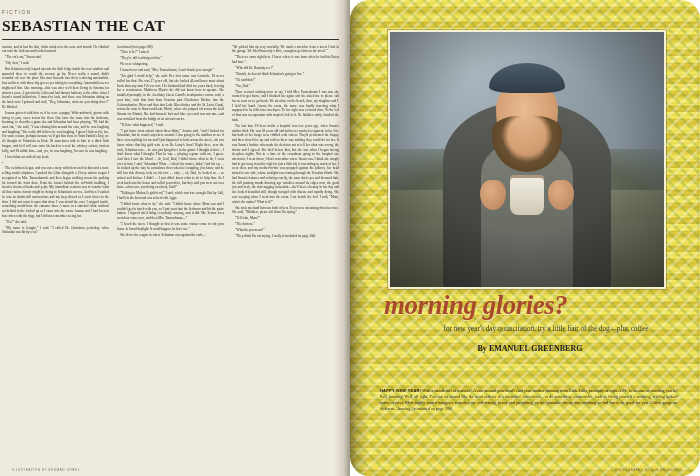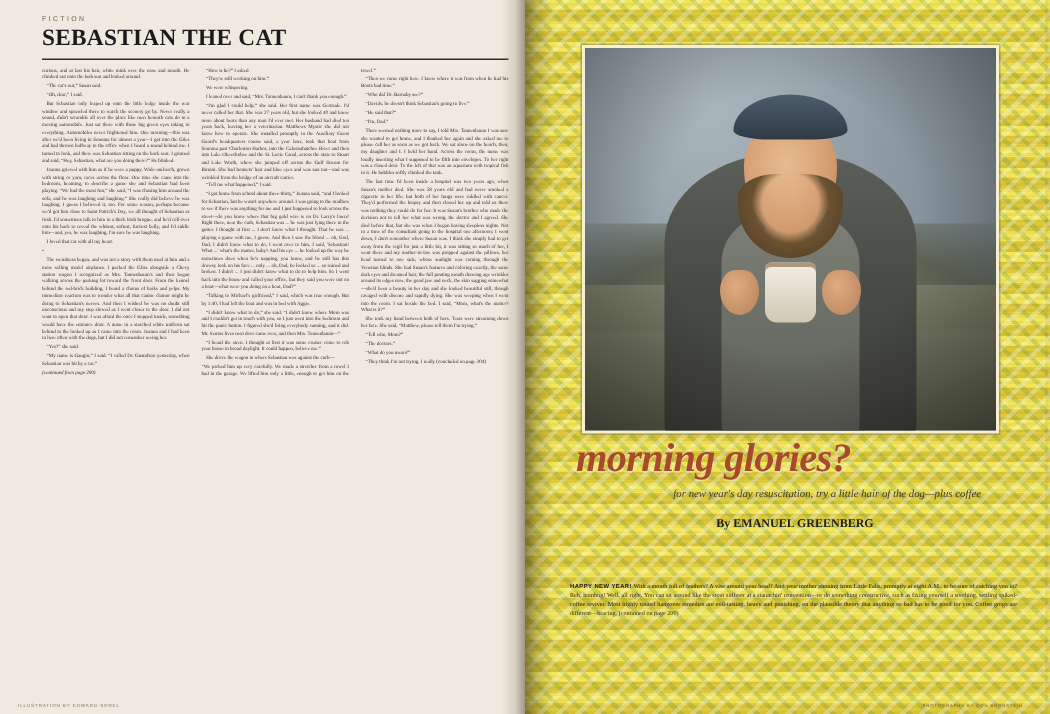--- a/index.html
+++ b/index.html
@@ -19,21 +19,21 @@
     height: 476px;
     display: flex;
   }
   
   .page-left {
     position: relative;
     width: 350px;
     height: 476px;
     background: #efeadf;
     box-sizing: border-box;
-    padding: 10px 11px 14px 28px;
+    padding: 10px 11px 14px 2px;
     overflow: hidden;
   }
   .page-left::after {
     content: "";
     position: absolute;
     top: 0; right: 0; bottom: 0;
     width: 16px;
     background: linear-gradient(to right, rgba(120,108,88,0) 0%, rgba(120,108,88,0.22) 60%, rgba(60,52,38,0.45) 100%);
     pointer-events: none;
   }
@@ -86,20 +86,21 @@
   }
 
   
   .page-right {
     position: relative;
     width: 350px;
     height: 476px;
     background: #e8d94a;
     box-sizing: border-box;
     overflow: hidden;
+    border-radius: 20px;
   }
   .zigzag {
     position: absolute;
     inset: 0;
     background:
       repeating-linear-gradient(135deg,
         rgba(255,255,255,0.30) 0px, rgba(255,255,255,0.30) 3px,
         rgba(0,0,0,0) 3px, rgba(0,0,0,0) 9px),
       repeating-linear-gradient(45deg,
         rgba(120,160,60,0.28) 0px, rgba(120,160,60,0.28) 3px,
@@ -243,29 +244,28 @@
     font-style: italic;
     font-weight: bold;
     font-size: 27px;
     line-height: 1;
     color: #a8492b;
     letter-spacing: -0.5px;
     text-shadow: 0 1px 0 rgba(255,255,255,.35);
   }
   .deck {
     position: absolute;
-    left: 48px;
+    left: 68px;
     top: 325px;
     width: 256px;
     z-index: 4;
     font-family: "Liberation Serif", serif;
-    font-style: italic;
     font-size: 7.2px;
     color: #3c3a2d;
-    text-align: right;
+    text-align: center;
     line-height: 1.25;
   }
   .byline {
     position: absolute;
     left: 52px;
     top: 344px;
     width: 256px;
     z-index: 4;
     text-align: center;
     font-family: Liberation Serif, serif;

